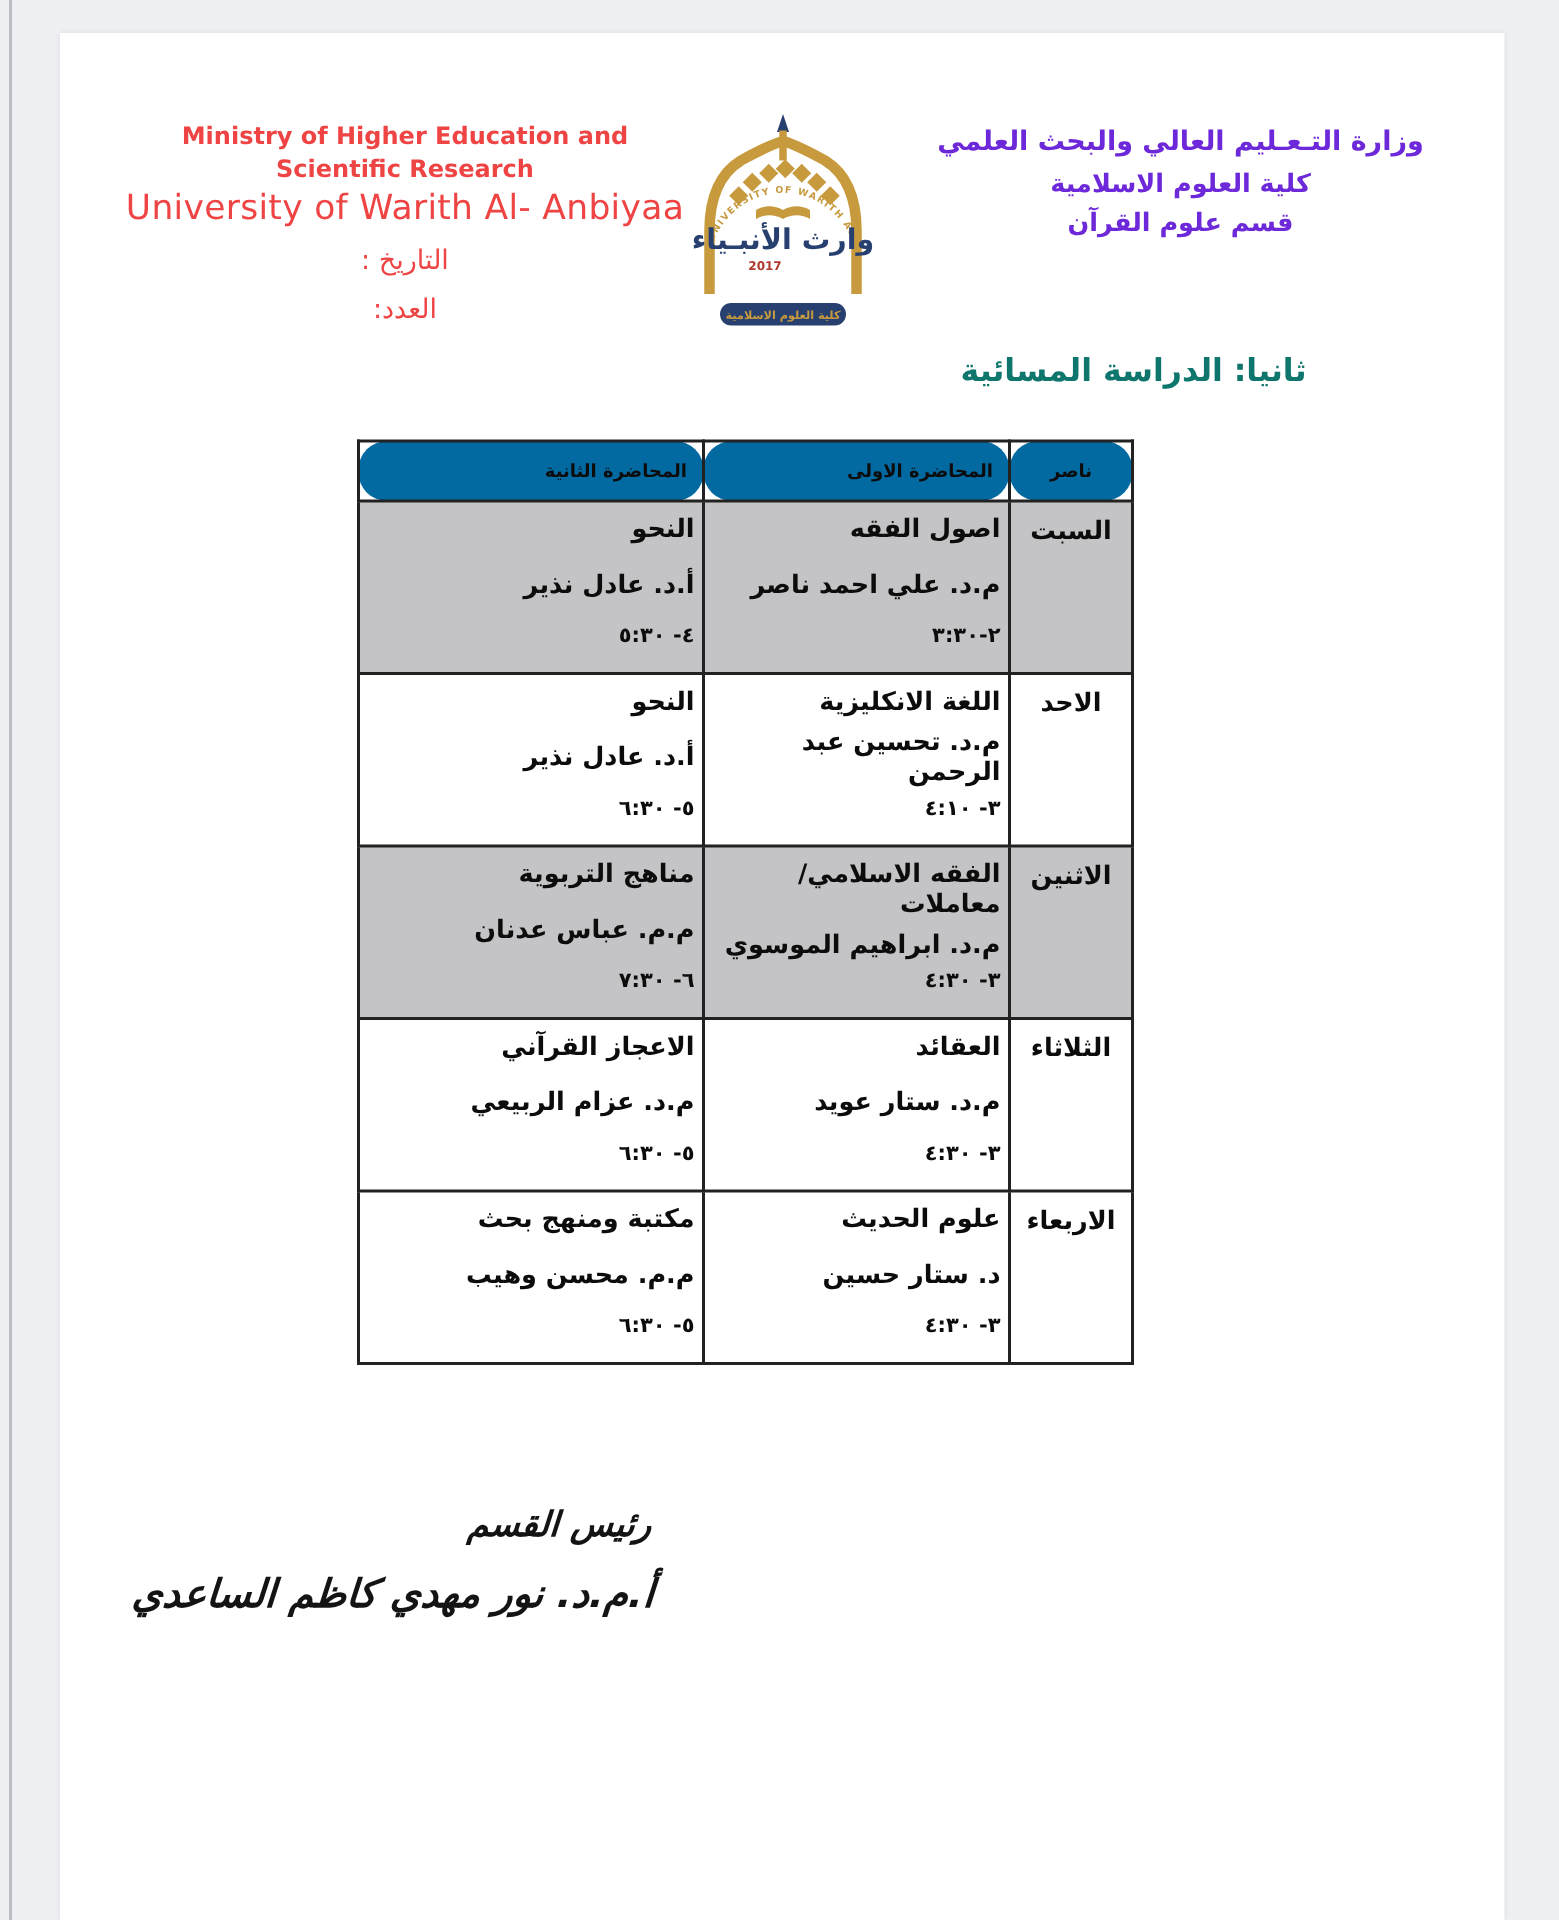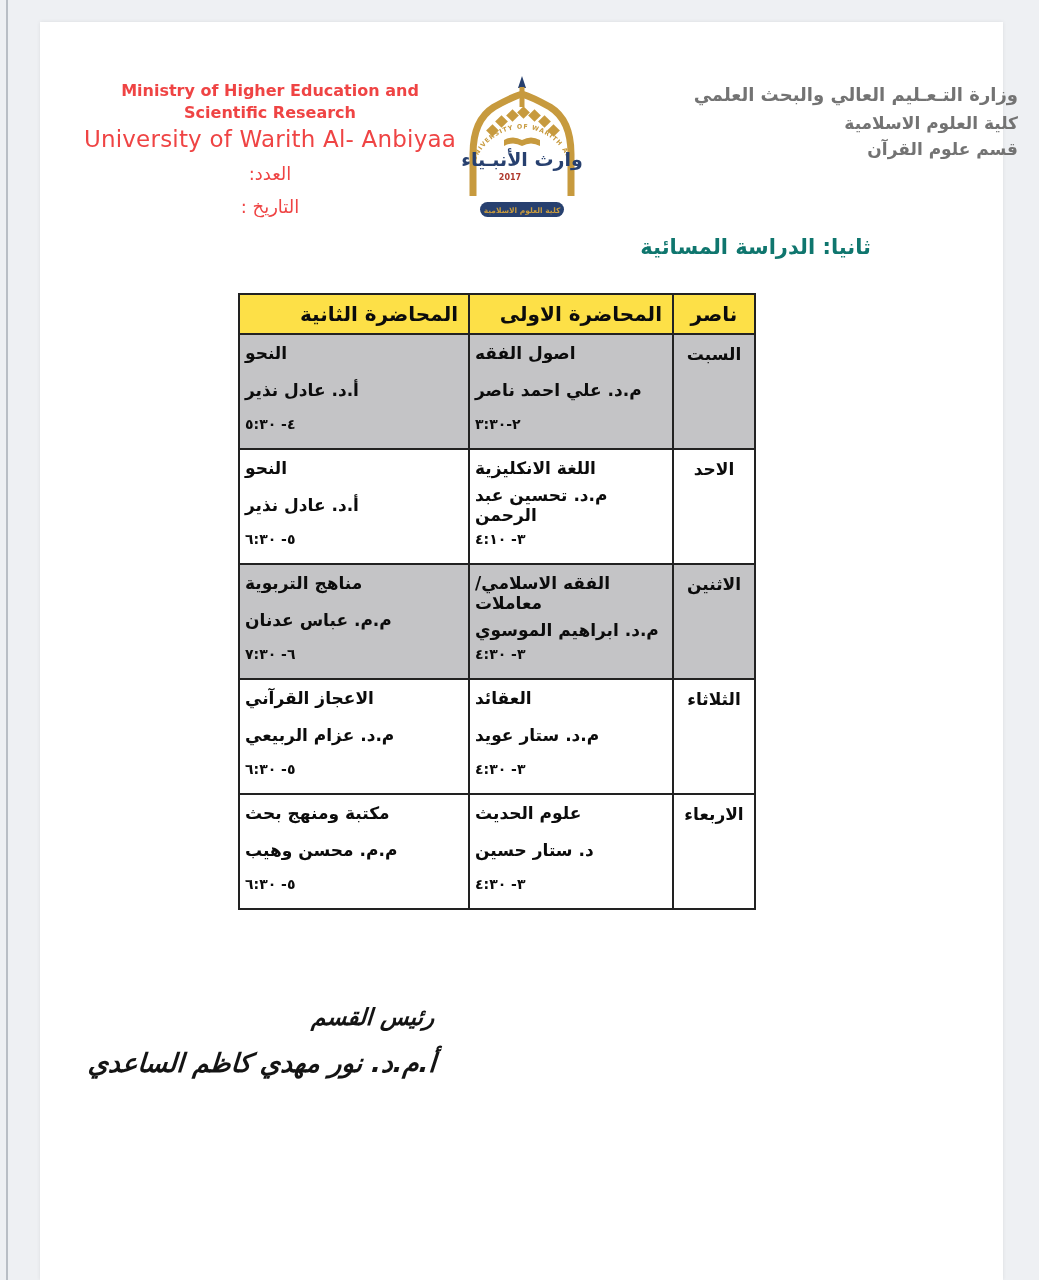--- a/index.html
+++ b/index.html
@@ -14,50 +14,50 @@
     position:absolute;left:40px;top:22px;width:963px;height:1258px;
     background:#ffffff;box-shadow:0 0 4px rgba(0,0,0,.08);
   }
   
   .hdr-left{position:absolute;left:18px;top:58px;width:424px;text-align:center;color:#ef4444;}
   .hdr-left .min1,.hdr-left .min2{font-size:16px;font-weight:600;line-height:1.35;}
   .hdr-left .uni{font-size:23px;font-weight:500;margin-top:3px;letter-spacing:.2px;}
   .hdr-left .labels{margin:6px auto 0;width:240px;text-align:center;direction:rtl;}
   .hdr-left .labels div{font-size:18px;font-weight:500;line-height:1.8;}
   .logo-wrap{position:absolute;left:418px;top:52px;width:128px;height:155px;}
-  .hdr-right{position:absolute;left:612px;top:62px;width:366px;color:#737373;direction:rtl;}
+  .hdr-right{position:absolute;left:564px;top:62px;width:366px;text-align:center;color:#6d28d9;direction:rtl;}
   .hdr-right .min{font-size:18px;font-weight:600;}
   .hdr-right .uni{font-size:27px;font-weight:700;margin-top:6px;}
   .hdr-right .col{font-size:17px;font-weight:600;margin-top:8px;}
   .hdr-right .dep{font-size:17px;font-weight:600;margin-top:6px;}
   
   .section-title{
     position:absolute;top:213px;right:132px;direction:rtl;
     font-size:21px;font-weight:800;color:#0f766e;
   }
   
   table.schedule{
     position:absolute;left:198px;top:271px;width:516px;direction:rtl;
     border-collapse:collapse;table-layout:fixed;color:#0c0c0c;
   }
   table.schedule col.c-day{width:82px;}
   table.schedule col.c-first{width:204px;}
   table.schedule col.c-second{width:230px;}
   table.schedule th,table.schedule td{border:2px solid #222;}
   table.schedule thead th{
-    height:38px;font-size:20px;font-weight:800;background:#fde047;
-    text-align:right;padding:0 10px 0 0;
+    height:38px;font-size:12px;font-weight:800;background:#0369a1;
+    text-align:right;padding:0 10px 0 0;border-radius:19px;
   }
   table.schedule thead th.day-h{text-align:center;padding:0;}
   table.schedule td{height:103px;vertical-align:top;}
   tr.shaded td{background:#c4c4c6;}
   td.day-cell{font-size:17px;font-weight:800;text-align:center;padding-top:9px;}
   td.lec-cell .cell-inner{
     display:flex;flex-direction:column;justify-content:space-between;
-    height:88px;padding:8px 4px 7px;text-align:left;
+    height:88px;padding:8px 4px 7px;text-align:right;
   }
   .course{font-size:17px;font-weight:800;line-height:1.15;}
   .teacher{font-size:17px;font-weight:800;}
   .time{font-size:14px;font-weight:800;}
   
   .sig-title{
     position:absolute;left:228px;top:982px;width:210px;text-align:center;direction:rtl;
     font-size:23px;font-weight:700;font-style:italic;color:#141414;transform:skewX(-4deg);
   }
   .sig-name{
@@ -70,22 +70,22 @@
 
 <div class="edge-line"></div>
 
 <div class="paper">
 
   <div class="hdr-left">
     <div class="min1">Ministry of Higher Education and</div>
     <div class="min2">Scientific Research</div>
     <div class="uni">University of Warith Al- Anbiyaa</div>
     <div class="labels">
+      <div>التاريخ :</div>
       <div>العدد:</div>
-      <div>التاريخ :</div>
     </div>
   </div>
 
   <div class="logo-wrap">
     <svg width="128" height="155" viewBox="0 0 128 155">
       <defs>
         <path id="arcPath" d="M16,92 A50,52 0 0 1 112,92"></path>
       </defs>
 
       <polygon points="64,2 60,14 68,14" fill="#27406f"></polygon>

